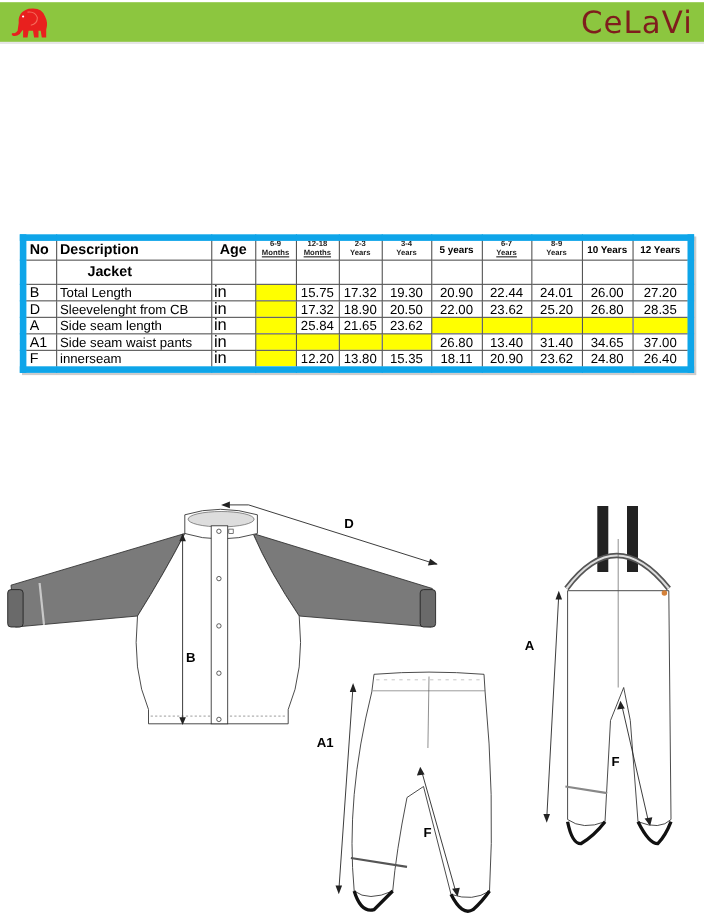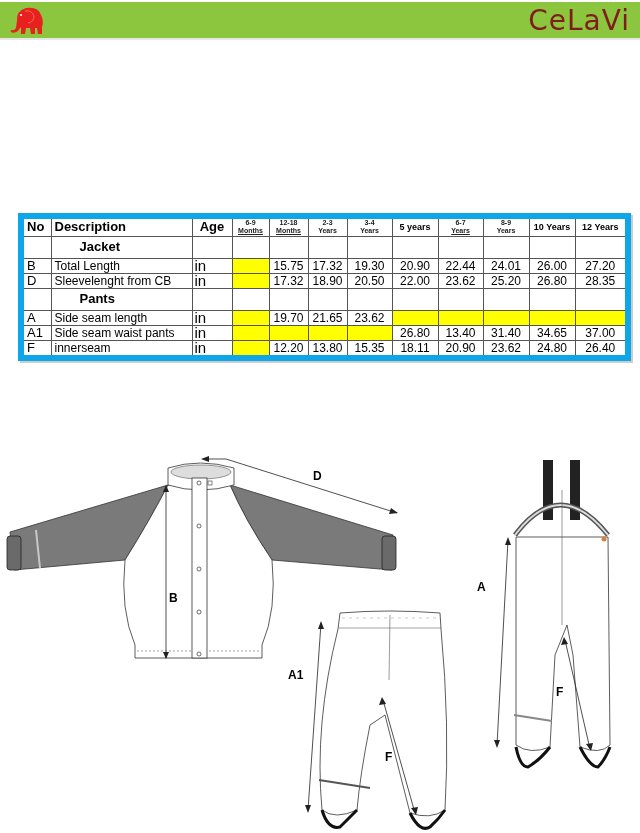--- a/index.html
+++ b/index.html
@@ -138,40 +138,26 @@
         <td class="val hl"></td>
         <td class="val">17.32</td>
         <td class="val">18.90</td>
         <td class="val">20.50</td>
         <td class="val">22.00</td>
         <td class="val">23.62</td>
         <td class="val">25.20</td>
         <td class="val">26.80</td>
         <td class="val">28.35</td>
       </tr>
-      <tr class="section-row">
-        <td></td>
-        <td class="section">Pants</td>
-        <td></td>
-        <td></td>
-        <td></td>
-        <td></td>
-        <td></td>
-        <td></td>
-        <td></td>
-        <td></td>
-        <td></td>
-        <td></td>
-      </tr>
       <tr>
         <td class="code">A</td>
         <td class="desc">Side seam length</td>
         <td class="unit">in</td>
         <td class="val hl"></td>
-        <td class="val">19.70</td>
+        <td class="val">25.84</td>
         <td class="val">21.65</td>
         <td class="val">23.62</td>
         <td class="val hl"></td>
         <td class="val hl"></td>
         <td class="val hl"></td>
         <td class="val hl"></td>
         <td class="val hl"></td>
       </tr>
       <tr>
         <td class="code">A1</td>

